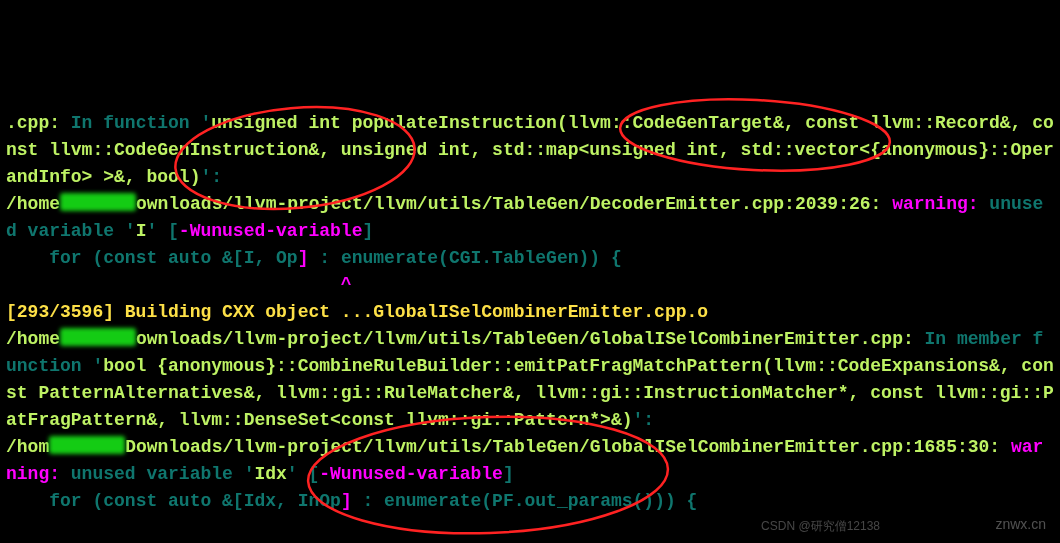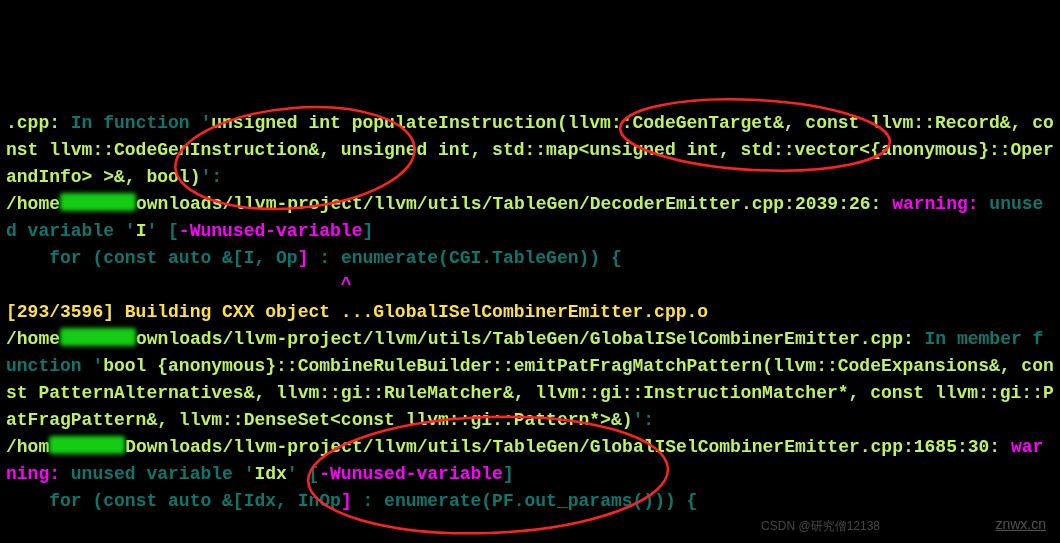--- a/index.html
+++ b/index.html
@@ -47,21 +47,20 @@
       font-family: Arial, sans-serif;
     }
     .watermark2 {
       position: absolute;
       right: 14px;
       bottom: 8px;
       color: rgba(200, 200, 200, 0.4);
       font-size: 14px;
       font-weight: normal;
       font-family: Arial, sans-serif;
-      text-decoration: underline;
     }
     svg.annot {
       position: absolute;
       top: 0;
       left: 0;
       pointer-events: none;
     }
   </style>
 </head>
 <body>

